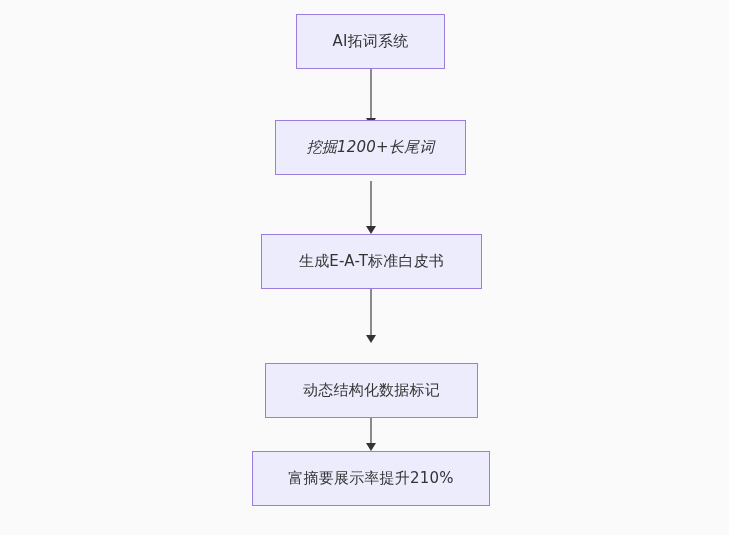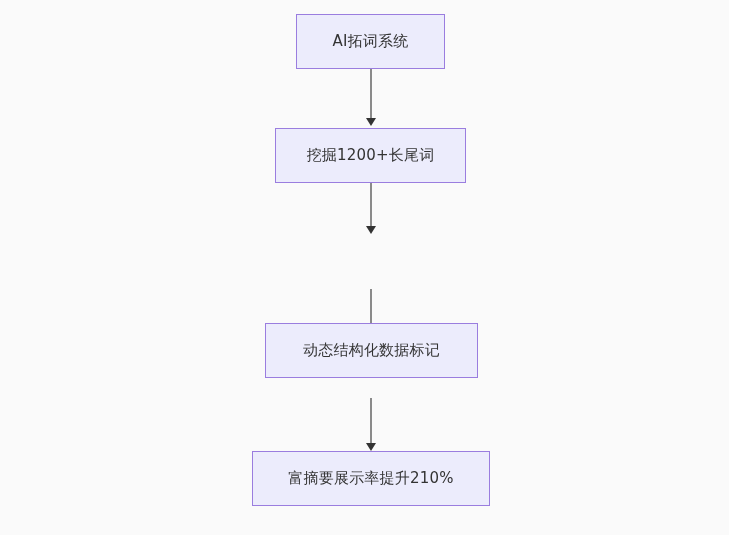--- a/index.html
+++ b/index.html
@@ -78,26 +78,29 @@
 
   <div class="connector" style="left:364px; top:398px; height:53px;">
     <div class="shaft" style="height:45px;"></div>
     <div class="head" style="top:45px;"></div>
   </div>
 
   <div class="node" style="left:296px; top:14px; width:149px; height:55px;">
     <span class="node-label">AI拓词系统</span>
   </div>
 
-  <div class="node" style="left:275px; top:128px; width:191px; height:55px;">
+  <div class="node" style="left:275px; top:120px; width:191px; height:55px;font-style:italic;">
     <span class="node-label">挖掘1200+长尾词</span>
   </div>
 
+  <div class="node" style="left:261px; top:234px; width:221px; height:55px;">
+    <span class="node-label">生成E-A-T标准白皮书</span>
+  </div>
 
-  <div class="node" style="left:265px; top:323px; width:213px; height:55px;">
+  <div class="node" style="left:265px; top:363px; width:213px; height:55px;">
     <span class="node-label">动态结构化数据标记</span>
   </div>
 
   <div class="node" style="left:252px; top:451px; width:238px; height:55px;justify-content:center;">
     <span class="node-label">富摘要展示率提升210%</span>
   </div>
 
 </div>
 
 </body></html>

